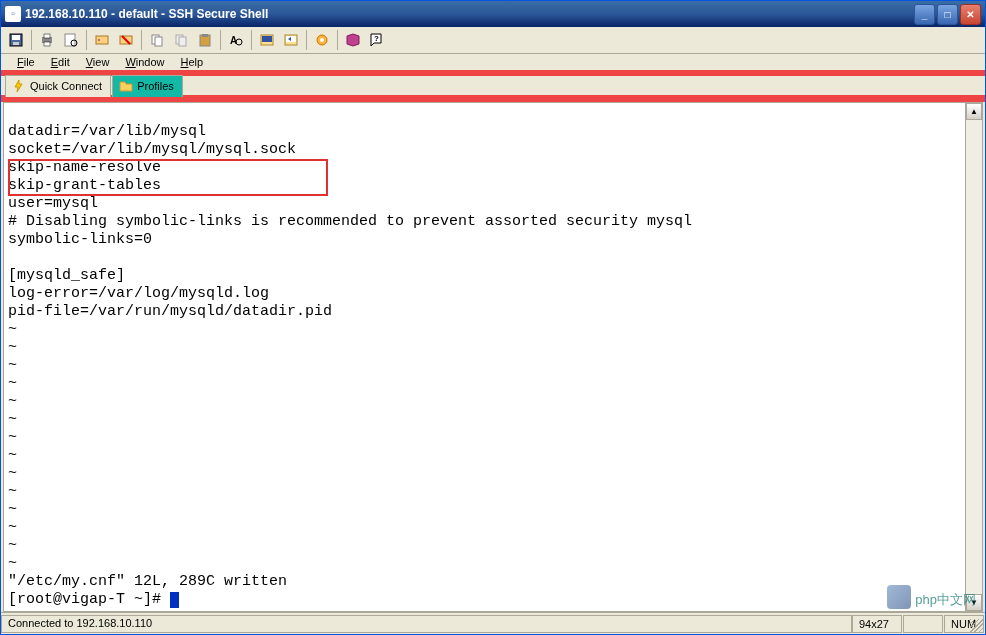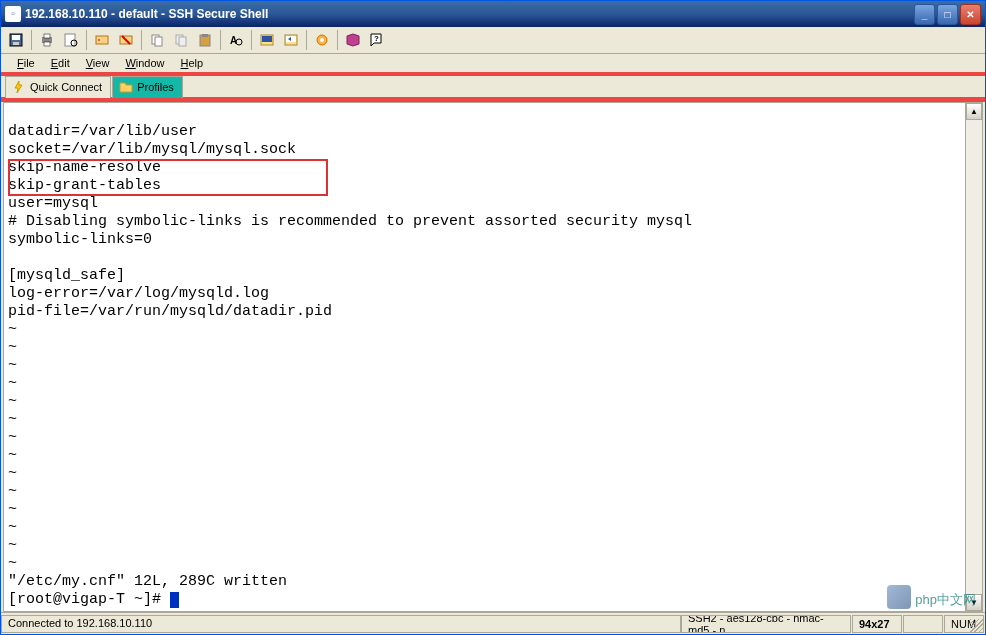--- a/index.html
+++ b/index.html
@@ -84,31 +84,31 @@
       height: 20px;
       background: #aca899;
       margin: 0 2px;
     }
     .menubar {
       height: 22px;
       background: #ece9d8;
       display: flex;
       align-items: center;
       padding: 0 8px;
-      border-bottom: 4px solid #ef4444;
+      border-bottom: 6px solid #ef4444;
     }
     .menu-item {
       padding: 2px 8px;
       cursor: pointer;
     }
     .menu-item .ul { text-decoration: underline; }
     .quickbar {
       height: 26px;
       background: #ece9d8;
-      border-bottom: 5px solid #ef4444;
+      border-bottom: 7px solid #ef4444;
       display: flex;
       align-items: center;
       padding: 0 4px;
     }
     .quick-tab {
       background: #14b8a6;
       border: 1px solid #aca899;
       border-bottom: none;
       padding: 3px 8px 4px 6px;
       display: flex;
@@ -347,21 +347,21 @@
     <div class="quick-tab">
       <svg width="14" height="14">
           <path d="M1 4 L1 12 L13 12 L13 5 L7 5 L6 3 L1 3 Z" fill="#ffd060" stroke="#cc9930"></path>
         </svg>
       <span>Profiles</span>
     </div>
   </div>
 
   <div class="content-area">
     <div class="terminal">
-<div class="terminal-text"><span>datadir=/var/lib/user</span>
+<div class="terminal-text"><span>datadir=/var/lib/mysql</span>
 <span>socket=/var/lib/mysql/mysql.sock</span>
 <span>skip-name-resolve</span>
 <span>skip-grant-tables</span>
 <span>user=mysql</span>
 <span># Disabling symbolic-links is recommended to prevent assorted security mysql</span>
 <span>symbolic-links=0</span>
 <span></span>
 <span>[mysqld_safe]</span>
 <span>log-error=/var/log/mysqld.log</span>
 <span>pid-file=/var/run/mysqld/datadir.pid</span>
@@ -386,22 +386,21 @@
     </div>
     <div class="scrollbar-v">
       <div class="scroll-btn">▲</div>
       <div class="scroll-track"></div>
       <div class="scroll-btn">▼</div>
     </div>
   </div>
 
   <div class="statusbar">
     <div class="status-left">Connected to 192.168.10.110</div>
-    <div class="status-panel" style="width:170px; overflow:hidden;">SSH2 - aes128-cbc - hmac-md5 - n</div>
-    <div class="status-panel" style="width:50px;font-weight:bold;">94x27</div>
+    <div class="status-panel" style="width:50px;">94x27</div>
     <div class="status-panel" style="width:40px;"></div>
     <div class="status-panel" style="width:40px;">NUM</div>
     <div class="resize-grip"></div>
   </div>
 
 </div>
 
 <div class="watermark">
   <span class="wm-icon"></span>
   <span>php中文网</span>

